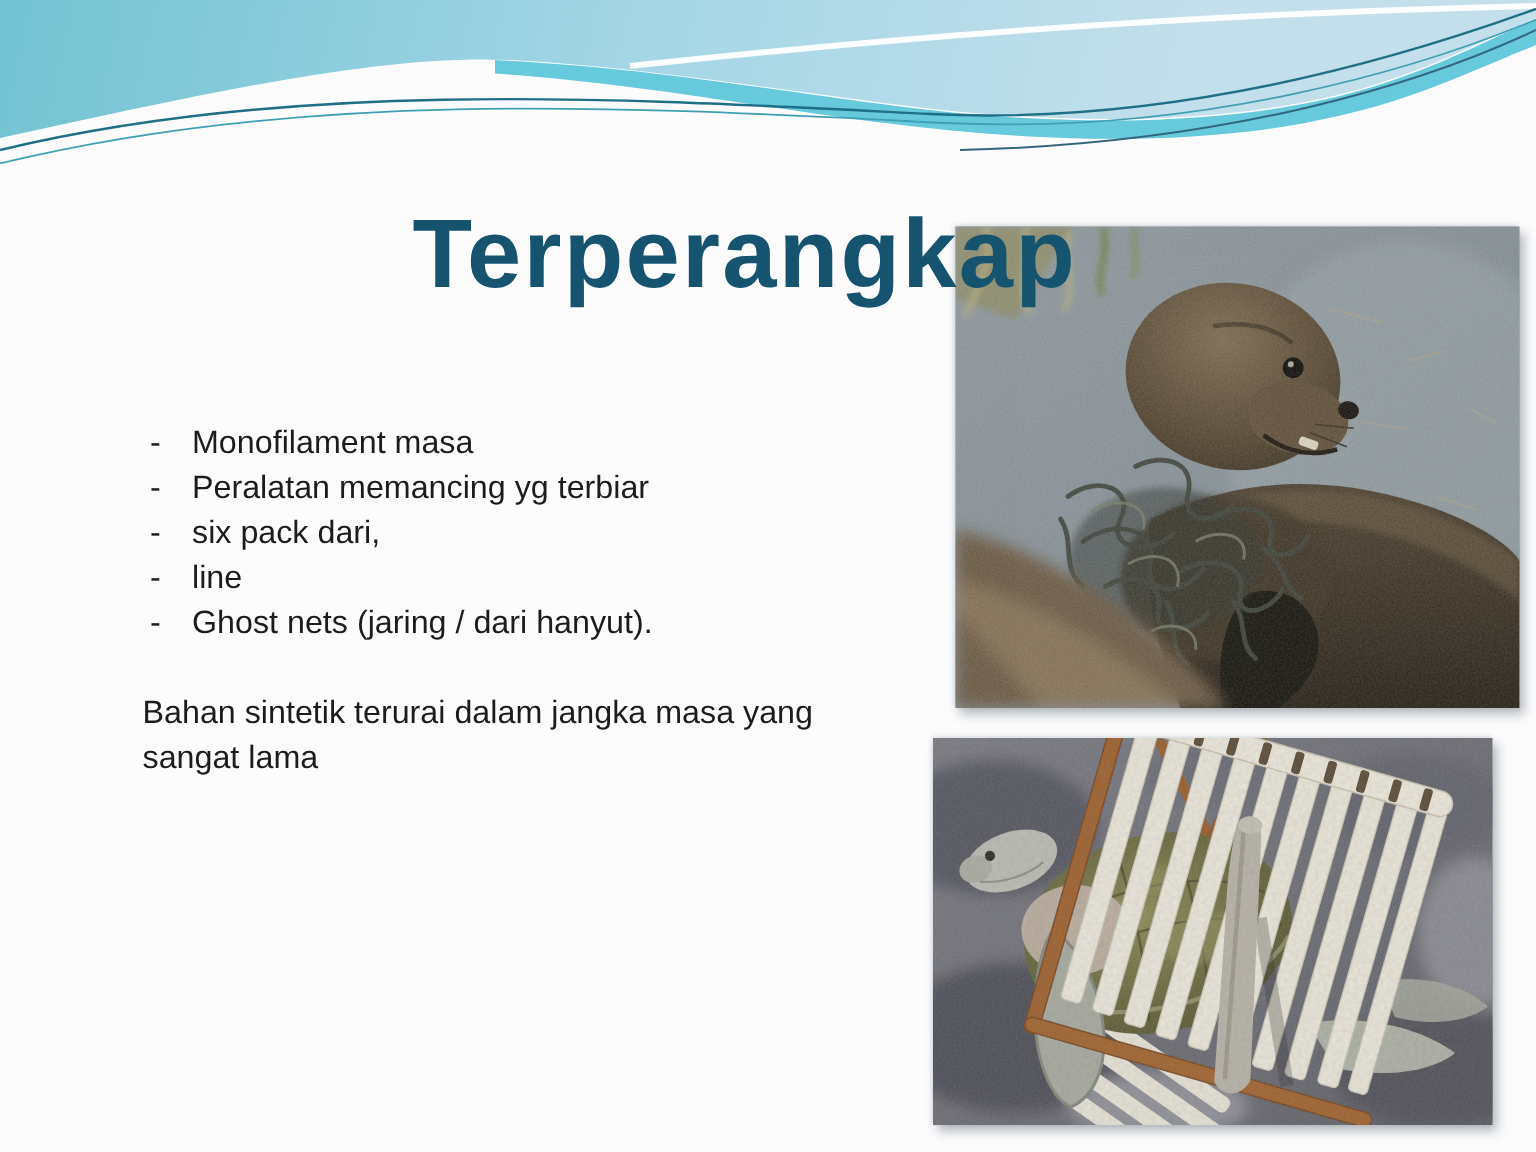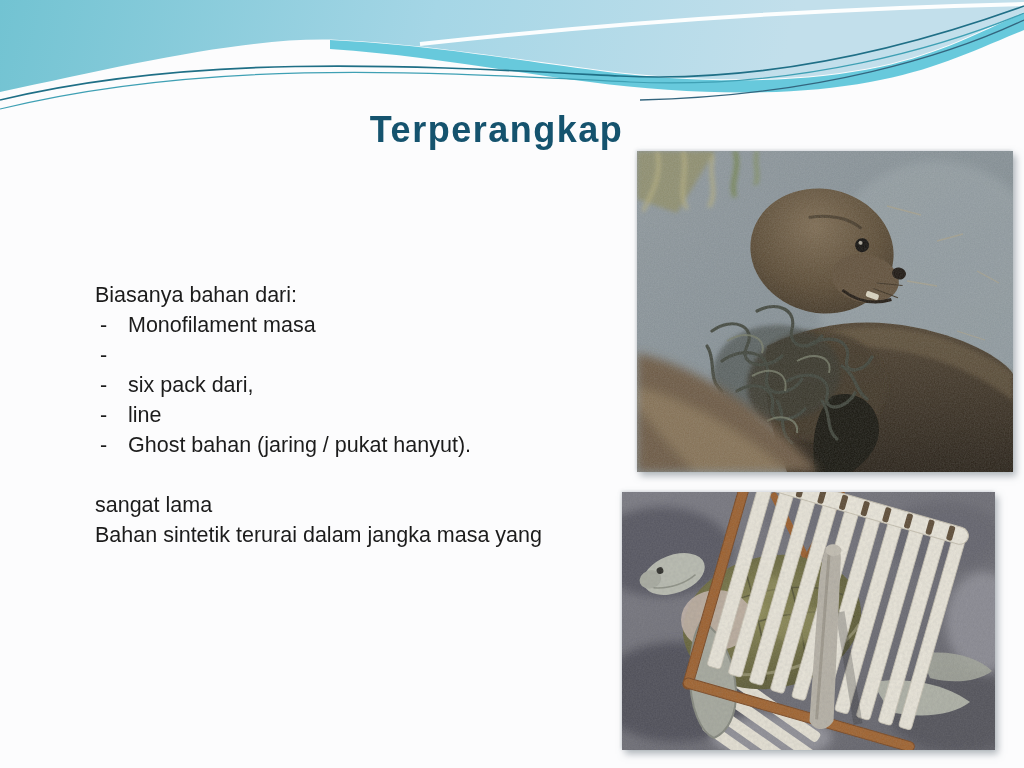--- a/index.html
+++ b/index.html
@@ -4,21 +4,21 @@
 <style>
   html,body{margin:0;padding:0;background:#888;}
   .slide{
     position:relative;width:1024px;height:768px;overflow:hidden;
     background:#fcfcfd;
     font-family:"Liberation Sans", sans-serif;
   }
   .header-decoration{position:absolute;left:0;top:0;width:1024px;height:190px;z-index:1;}
   .page-title{
     position:absolute;left:0;top:83px;width:993px;z-index:4;
-    text-align:center;font-size:36px;font-weight:bold;letter-spacing:1.5px;
+    text-align:center;font-size:65px;font-weight:bold;letter-spacing:1.5px;
     color:#15536e;line-height:1.3;
   }
   .body-text{
     position:absolute;left:95px;top:280px;width:545px;z-index:3;
     font-size:21.5px;line-height:30px;color:#1c1c1c;
   }
   .bullet-row{display:flex;}
   .bullet-dash{width:33px;flex:0 0 33px;padding-left:5px;box-sizing:border-box;}
   .spacer-line{height:30px;}
   .photo{
@@ -49,46 +49,46 @@
       <path d="M420,44 C640,20 840,8 1024,4" fill="none" stroke="#ffffff" stroke-width="4" opacity="0.95"></path>
       <path d="M0,100 C200,52 420,66 620,76 C780,84 930,40 1024,6" fill="none" stroke="#1f6f86" stroke-width="1.6"></path>
       <path d="M0,109 C210,58 430,72 630,82 C800,90 945,46 1024,13" fill="none" stroke="#3fa0b4" stroke-width="1.2"></path>
       <path d="M640,100 C820,96 950,55 1024,20" fill="none" stroke="#33657e" stroke-width="1.3"></path>
     </g>
   </svg>
 
   <h1 class="page-title">Terperangkap</h1>
 
   <div class="body-text">
-    <div>Biasanya bahan dari:</div>
 
     <div class="bullet-row">
       <span class="bullet-dash">-</span>
       <span>Monofilament masa</span>
     </div>
     <div class="bullet-row">
       <span class="bullet-dash">-</span>
+      <span>Peralatan memancing yg terbiar</span>
     </div>
     <div class="bullet-row">
       <span class="bullet-dash">-</span>
       <span>six pack dari,</span>
     </div>
     <div class="bullet-row">
       <span class="bullet-dash">-</span>
       <span>line</span>
     </div>
     <div class="bullet-row">
       <span class="bullet-dash">-</span>
-      <span>Ghost bahan (jaring / pukat hanyut).</span>
+      <span>Ghost nets (jaring / dari hanyut).</span>
     </div>
 
     <div class="spacer-line"></div>
 
+    <div>Bahan sintetik terurai dalam jangka masa yang</div>
     <div>sangat lama</div>
-    <div>Bahan sintetik terurai dalam jangka masa yang</div>
   </div>
 
   <figure class="photo photo-seal" role="img" aria-label="Seal pup with discarded fishing net entangled around its neck, lying on gray gravel">
     <svg viewBox="0 0 376 321" width="376" height="321" preserveAspectRatio="none">
       <defs>
         <linearGradient id="sgGround" x1="0" y1="0" x2="1" y2="1">
           <stop offset="0" stop-color="#8d969b"></stop>
             <stop offset="1" stop-color="#79848a"></stop>
         </linearGradient>
         <radialGradient id="sgHead" cx="0.42" cy="0.32" r="0.85">

